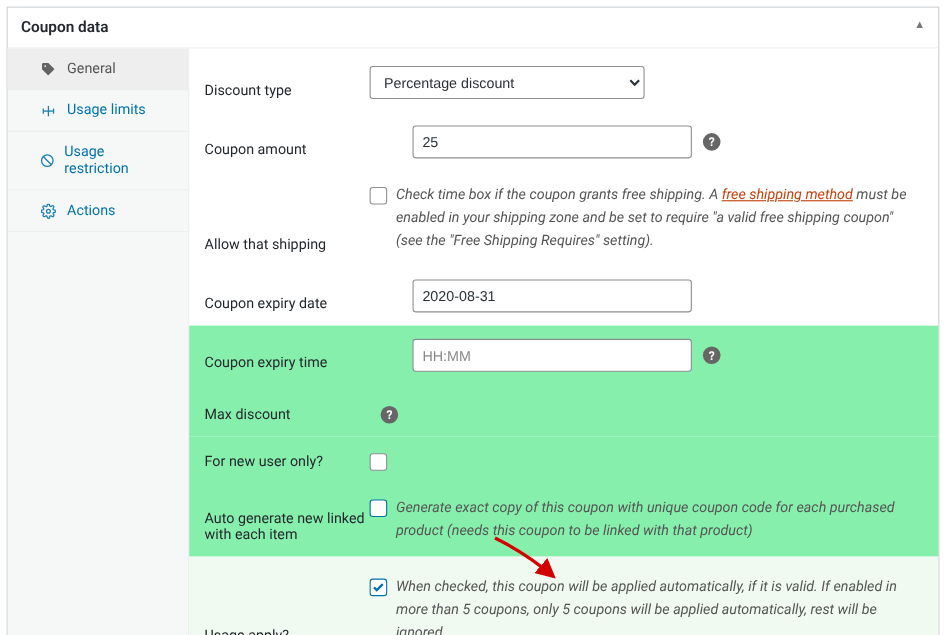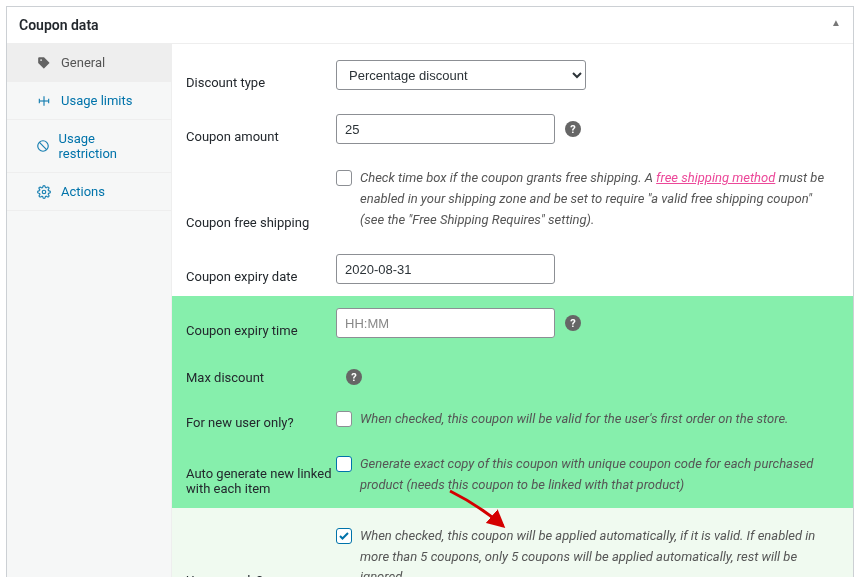--- a/index.html
+++ b/index.html
@@ -97,21 +97,21 @@
   select, input[type=text] {
     height: 30px;
     border: 1px solid #8c8f94;
     border-radius: 3px;
     padding: 4px 8px;
     font-size: 13px;
     background: #fff;
     color: #2c3338;
   }
   select { width: 250px; }
-  input[type=text] { width: 219px; }
+  input[type=text] { width: 254px; margin-left: 39px; }
   input::placeholder { color: #888; }
   .help {
     width: 16px;
     height: 16px;
     margin-left: 10px;
     margin-top: 7px;
     border-radius: 50%;
     background: #666;
     color: #fff;
     font-size: 11px;
@@ -139,21 +139,21 @@
   .chk.blue { border-color: #0073aa; }
   .chk.checked { border-color: #0073aa; }
   .chk.checked svg { display: block; }
   .chk svg { display: none; width: 12px; height: 12px; }
   .desc {
     font-style: italic;
     color: #555;
     line-height: 1.6;
     font-size: 13px;
   }
-  .desc a { color: #ec4899; text-decoration: underline; }
+  .desc a { color: #c2410c; text-decoration: underline; }
   .arrow {
     position: absolute;
     left: 273px;
     top: -22px;
     pointer-events: none;
   }
 </style>
 </head>
 <body>
 
@@ -217,21 +217,21 @@
 
       <div class="row">
         <div class="label">Coupon amount</div>
         <div class="field">
           <input type="text" value="25" style="">
           <span class="help">?</span>
         </div>
       </div>
 
       <div class="row">
-        <div class="label">Coupon free shipping</div>
+        <div class="label">Allow that shipping</div>
         <div class="field">
           <span class="chk">
             
           </span>
           <span class="desc">
             <span>Check time box if the coupon grants free shipping. A </span><a href="#">free shipping method</a><span> must be enabled in your shipping zone and be set to require "a valid free shipping coupon" (see the "Free Shipping Requires" setting).</span>
           </span>
         </div>
       </div>
 
@@ -256,21 +256,20 @@
           <span class="help">?</span>
         </div>
       </div>
 
       <div class="row green">
         <div class="label">For new user only?</div>
         <div class="field">
           <span class="chk">
             
           </span>
-          <span class="desc">When checked, this coupon will be valid for the user's first order on the store.</span>
         </div>
       </div>
 
       <div class="row green">
         <div class="label">Auto generate new linked with each item</div>
         <div class="field">
           <span class="chk blue">
             
           </span>
           <span class="desc">Generate exact copy of this coupon with unique coupon code for each purchased product (needs this coupon to be linked with that product)</span>

